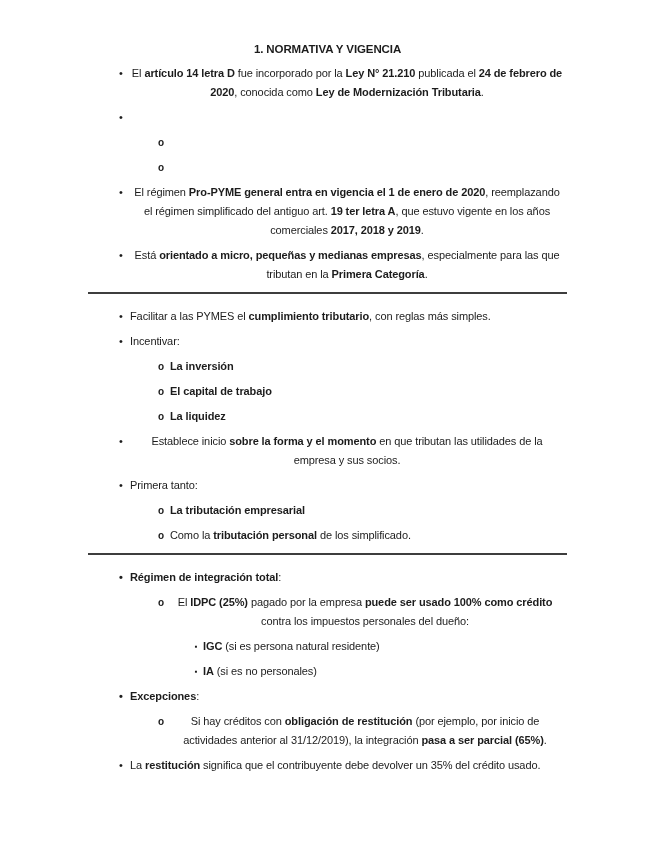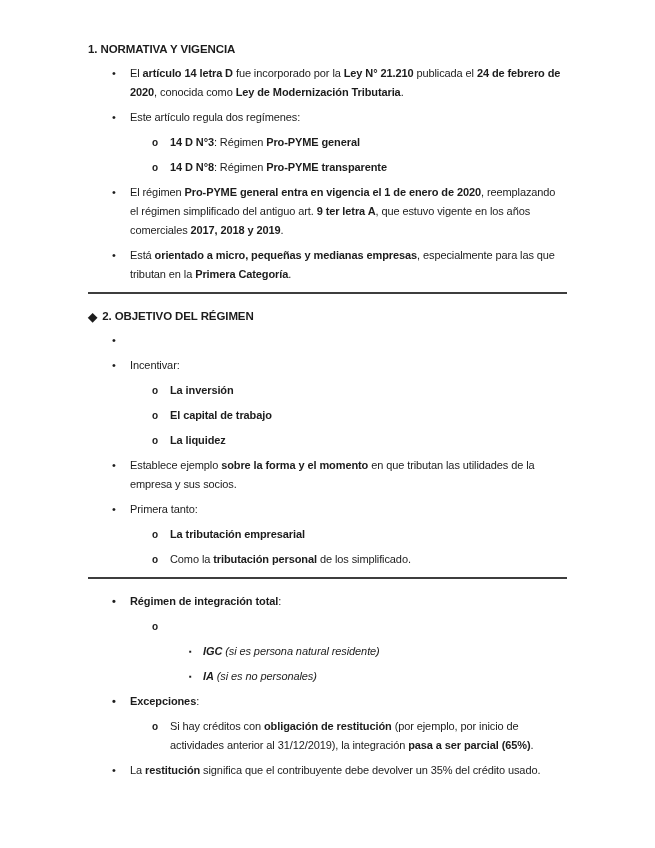--- a/index.html
+++ b/index.html
@@ -9,20 +9,21 @@
     height: 848px;
     background: #ffffff;
     box-sizing: border-box;
     padding: 40px 88px 0 88px;
     overflow: hidden;
     font-family: "Liberation Sans", sans-serif;
     font-size: 11px;
     letter-spacing: -0.1px;
     line-height: 19px;
     color: #1c1c1c;
+    text-align: center;
   }
   .heading {
     font-weight: 700;
     font-size: 11.5px;
     margin: 0 0 5px 0;
     white-space: nowrap;
   }
   .diamond {
     display: inline-block;
     font-size: 12px;
@@ -38,98 +39,96 @@
   .marker { flex: 0 0 auto; }
   .text { flex: 0 1 auto; }
   .l1 { padding-left: 24px; }
   .l1 .marker { width: 18px; font-size: 11px; }
   .l1 .text { max-width: 434px; }
   .l2 { padding-left: 64px; }
   .l2 .marker { width: 18px; font-size: 10px; font-weight: 700; }
   .l2 .text { max-width: 390px; }
   .l3 { padding-left: 101px; }
   .l3 .marker { width: 14px; font-size: 8px; }
-  .l3 .text { max-width: 350px; font-style: italic; }
+  .l3 .text { max-width: 350px; }
   .b { font-weight: 700; }
   .r { font-weight: 400; margin-top: 16px; }
 </style>
 </head>
 <body>
 
 <div class="page">
   <div id="doc">
       <div class="heading"><span>1. NORMATIVA Y VIGENCIA</span></div>
       <div class="item l1">
         <span class="marker">•</span>
         <span class="text"><span class="r">El </span><span class="b">artículo 14 letra D</span><span class="r"> fue incorporado por la </span><span class="b">Ley N° 21.210</span><span class="r"> publicada el </span><span class="b">24 de febrero de 2020</span><span class="r">, conocida como </span><span class="b">Ley de Modernización Tributaria</span><span class="r">.</span></span>
       </div>
       <div class="item l1">
         <span class="marker">•</span>
-        <span class="text"><span class="r">Este artículo regula dos regímenes:</span></span>
       </div>
       <div class="item l2">
         <span class="marker">o</span>
-        <span class="text"><span class="b">14 D N°3</span><span class="r">: Régimen </span><span class="b">Pro-PYME general</span></span>
       </div>
       <div class="item l2">
         <span class="marker">o</span>
-        <span class="text"><span class="b">14 D N°8</span><span class="r">: Régimen </span><span class="b">Pro-PYME transparente</span></span>
       </div>
       <div class="item l1">
         <span class="marker">•</span>
-        <span class="text"><span class="r">El régimen </span><span class="b">Pro-PYME general entra en vigencia el 1 de enero de 2020</span><span class="r">, reemplazando el régimen simplificado del antiguo art. </span><span class="b">9 ter letra A</span><span class="r">, que estuvo vigente en los años comerciales </span><span class="b">2017, 2018 y 2019</span><span class="r">.</span></span>
+        <span class="text"><span class="r">El régimen </span><span class="b">Pro-PYME general entra en vigencia el 1 de enero de 2020</span><span class="r">, reemplazando el régimen simplificado del antiguo art. </span><span class="b">19 ter letra A</span><span class="r">, que estuvo vigente en los años comerciales </span><span class="b">2017, 2018 y 2019</span><span class="r">.</span></span>
       </div>
       <div class="item l1">
         <span class="marker">•</span>
         <span class="text"><span class="r">Está </span><span class="b">orientado a micro, pequeñas y medianas empresas</span><span class="r">, especialmente para las que tributan en la </span><span class="b">Primera Categoría</span><span class="r">.</span></span>
       </div>
       <div class="divider" style="background: rgb(61, 61, 61);"></div>
-      <div class="heading"><span class="diamond">◆</span><span>2. OBJETIVO DEL RÉGIMEN</span></div>
       <div class="item l1">
         <span class="marker">•</span>
+        <span class="text"><span class="r">Facilitar a las PYMES el </span><span class="b">cumplimiento tributario</span><span class="r">, con reglas más simples.</span></span>
       </div>
       <div class="item l1">
         <span class="marker">•</span>
         <span class="text"><span class="r">Incentivar:</span></span>
       </div>
       <div class="item l2">
         <span class="marker">o</span>
         <span class="text"><span class="b">La inversión</span></span>
       </div>
       <div class="item l2">
         <span class="marker">o</span>
         <span class="text"><span class="b">El capital de trabajo</span></span>
       </div>
       <div class="item l2">
         <span class="marker">o</span>
         <span class="text"><span class="b">La liquidez</span></span>
       </div>
       <div class="item l1">
         <span class="marker">•</span>
-        <span class="text"><span class="r">Establece ejemplo </span><span class="b">sobre la forma y el momento</span><span class="r"> en que tributan las utilidades de la empresa y sus socios.</span></span>
+        <span class="text"><span class="r">Establece inicio </span><span class="b">sobre la forma y el momento</span><span class="r"> en que tributan las utilidades de la empresa y sus socios.</span></span>
       </div>
       <div class="item l1">
         <span class="marker">•</span>
         <span class="text"><span class="r">Primera tanto:</span></span>
       </div>
       <div class="item l2">
         <span class="marker">o</span>
         <span class="text"><span class="b">La tributación empresarial</span></span>
       </div>
       <div class="item l2">
         <span class="marker">o</span>
         <span class="text"><span class="r">Como la </span><span class="b">tributación personal</span><span class="r"> de los simplificado.</span></span>
       </div>
       <div class="divider" style="background: rgb(61, 61, 61);"></div>
       <div class="item l1">
         <span class="marker" style="font-weight: 700;">•</span>
         <span class="text"><span class="b">Régimen de integración total</span><span class="r">:</span></span>
       </div>
       <div class="item l2">
         <span class="marker">o</span>
+        <span class="text"><span class="r">El </span><span class="b">IDPC (25%)</span><span class="r"> pagado por la empresa </span><span class="b">puede ser usado 100% como crédito</span><span class="r"> contra los impuestos personales del dueño:</span></span>
       </div>
       <div class="item l3">
         <span class="marker">▪</span>
         <span class="text"><span class="b">IGC</span><span class="r"> (si es persona natural residente)</span></span>
       </div>
       <div class="item l3">
         <span class="marker">▪</span>
         <span class="text"><span class="b">IA</span><span class="r"> (si es no personales)</span></span>
       </div>
       <div class="item l1">

